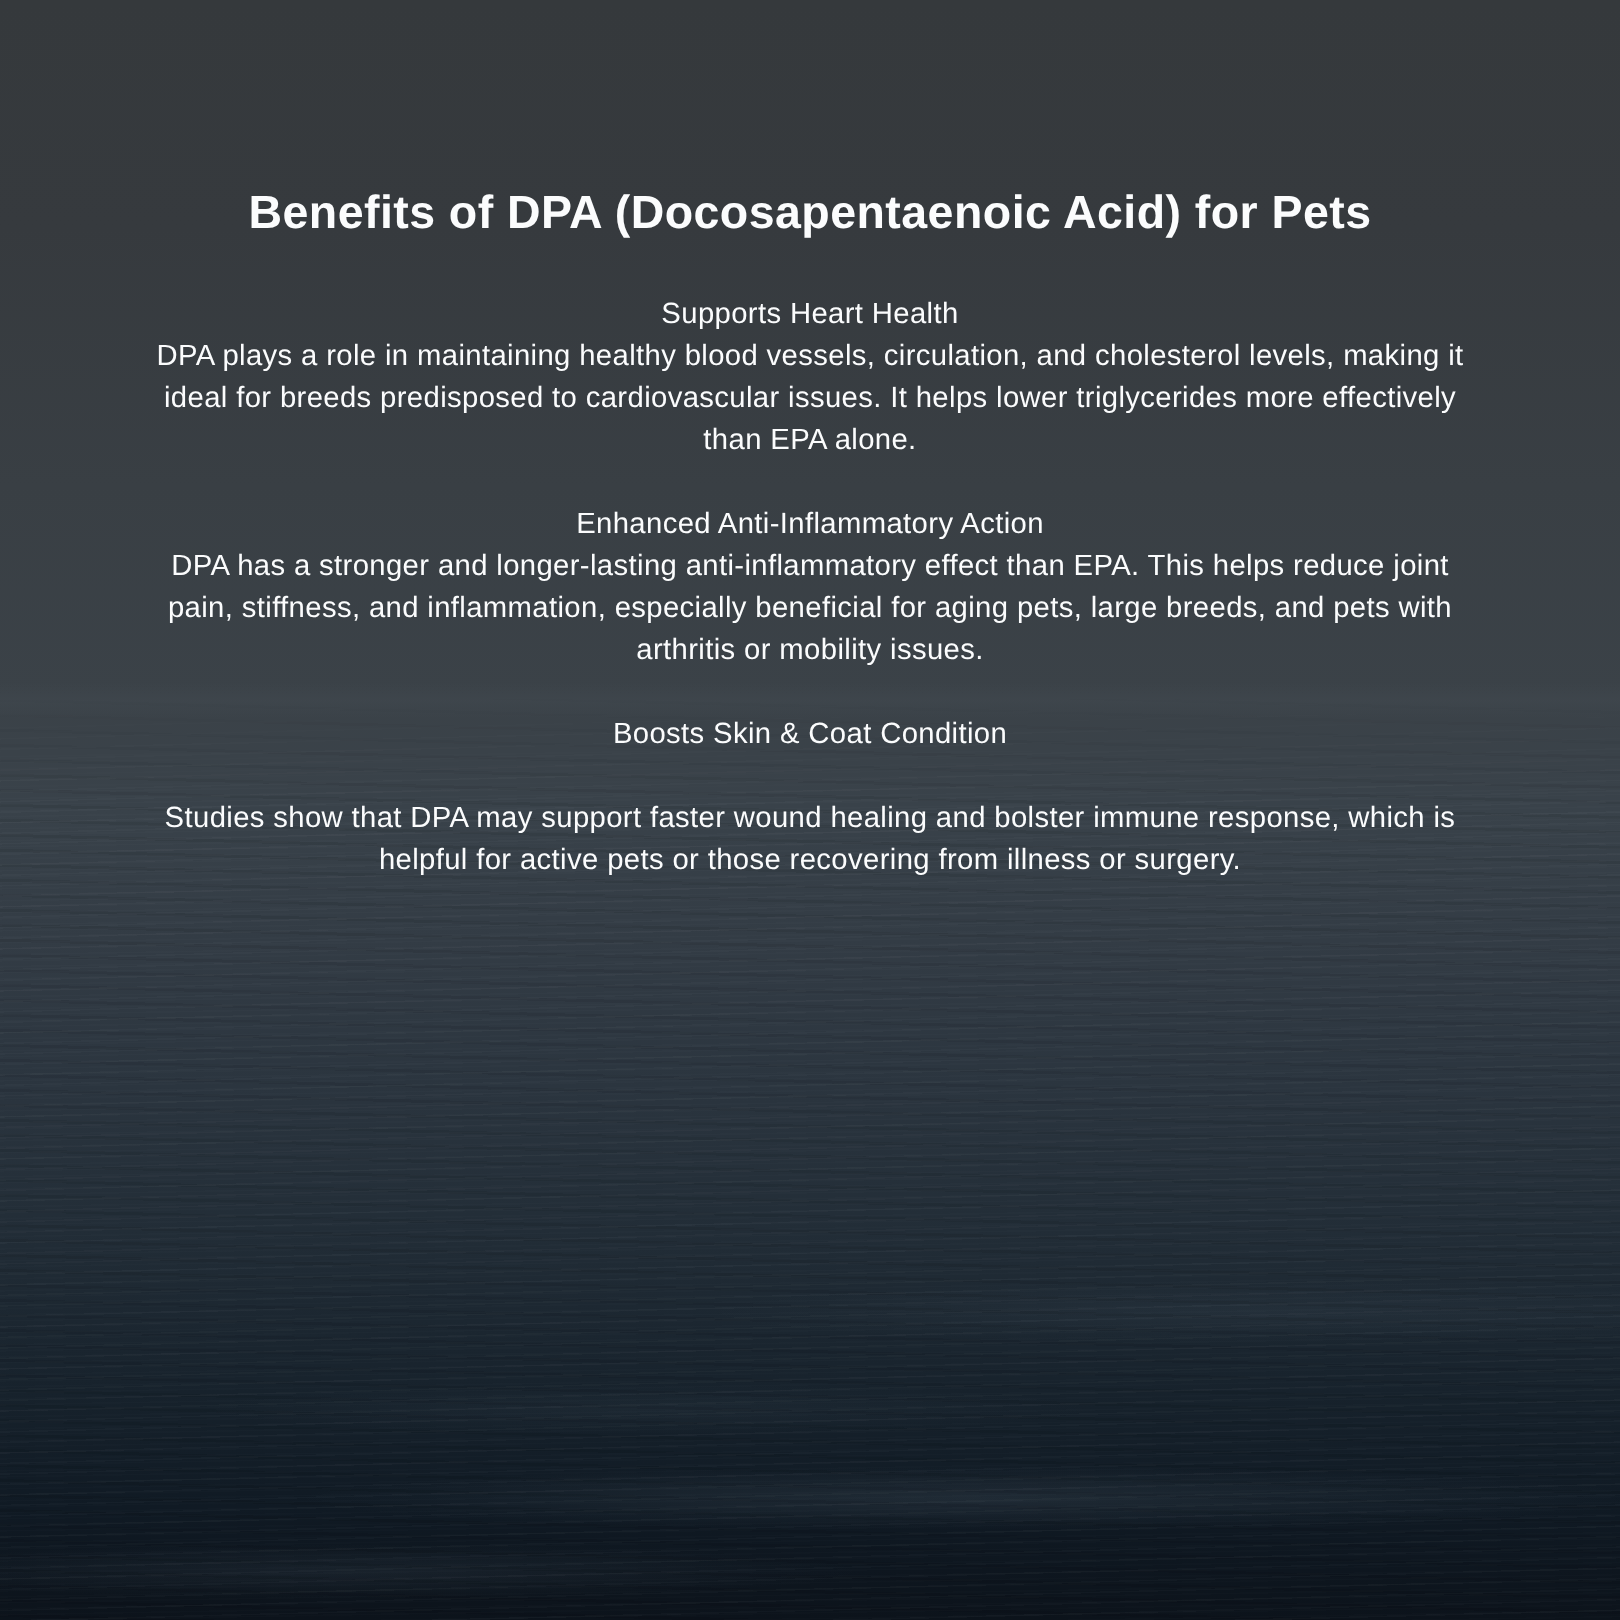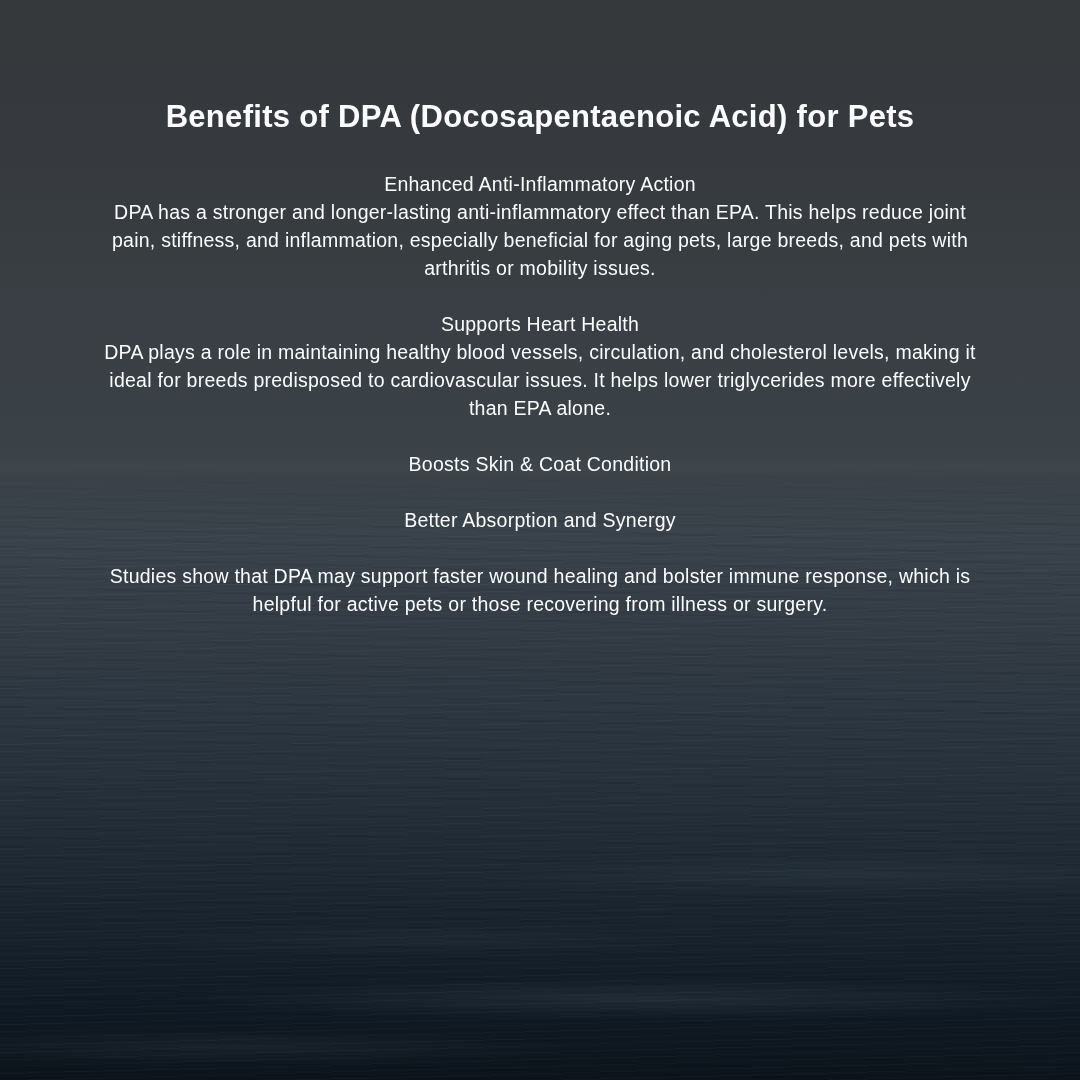--- a/index.html
+++ b/index.html
@@ -53,21 +53,21 @@
     position: absolute;
     left: 0; right: 0;
     top: 455px;
     height: 24px;
     background: linear-gradient(180deg, transparent, rgba(120,135,145,0.05), transparent);
   }
   .content {
     position: absolute;
     left: 50%;
     transform: translateX(-50%);
-    top: 95px;
+    top: 120px;
     width: 884px;
     text-align: center;
     color: #fbfcfd;
   }
   .title {
     font-size: 31px;
     font-weight: bold;
     letter-spacing: 0.3px;
     line-height: 44px;
     margin: 0 0 31px 0;
@@ -93,35 +93,34 @@
 
 <div class="canvas">
   <div class="bg"></div>
   <div class="ripples"></div>
   <div class="horizon"></div>
 
   <div class="content">
     <h1 class="title">Benefits of DPA (Docosapentaenoic Acid) for Pets</h1>
 
     <div class="section">
-      <p class="section-heading">Enhanced Anti-Inflammatory Action</p>
-      <p class="section-body">DPA has a stronger and longer-lasting anti-inflammatory effect than EPA. This helps reduce joint pain, stiffness, and inflammation, especially beneficial for aging pets, large breeds, and pets with arthritis or mobility issues.</p>
+      <p class="section-heading">Supports Heart Health</p>
+      <p class="section-body">DPA plays a role in maintaining healthy blood vessels, circulation, and cholesterol levels, making it ideal for breeds predisposed to cardiovascular issues. It helps lower triglycerides more effectively than EPA alone.</p>
     </div>
 
     <div class="section">
-      <p class="section-heading">Supports Heart Health</p>
-      <p class="section-body">DPA plays a role in maintaining healthy blood vessels, circulation, and cholesterol levels, making it ideal for breeds predisposed to cardiovascular issues. It helps lower triglycerides more effectively than EPA alone.</p>
+      <p class="section-heading">Enhanced Anti-Inflammatory Action</p>
+      <p class="section-body">DPA has a stronger and longer-lasting anti-inflammatory effect than EPA. This helps reduce joint pain, stiffness, and inflammation, especially beneficial for aging pets, large breeds, and pets with arthritis or mobility issues.</p>
     </div>
 
     <div class="section">
       <p class="section-heading">Boosts Skin &amp; Coat Condition</p>
     </div>
 
 
     <div class="section">
-      <p class="section-heading">Better Absorption and Synergy</p>
     </div>
 
     <div class="section">
       <p class="section-body">Studies show that DPA may support faster wound healing and bolster immune response, which is helpful for active pets or those recovering from illness or surgery.</p>
     </div>
   </div>
 </div>
 
 </body></html>

